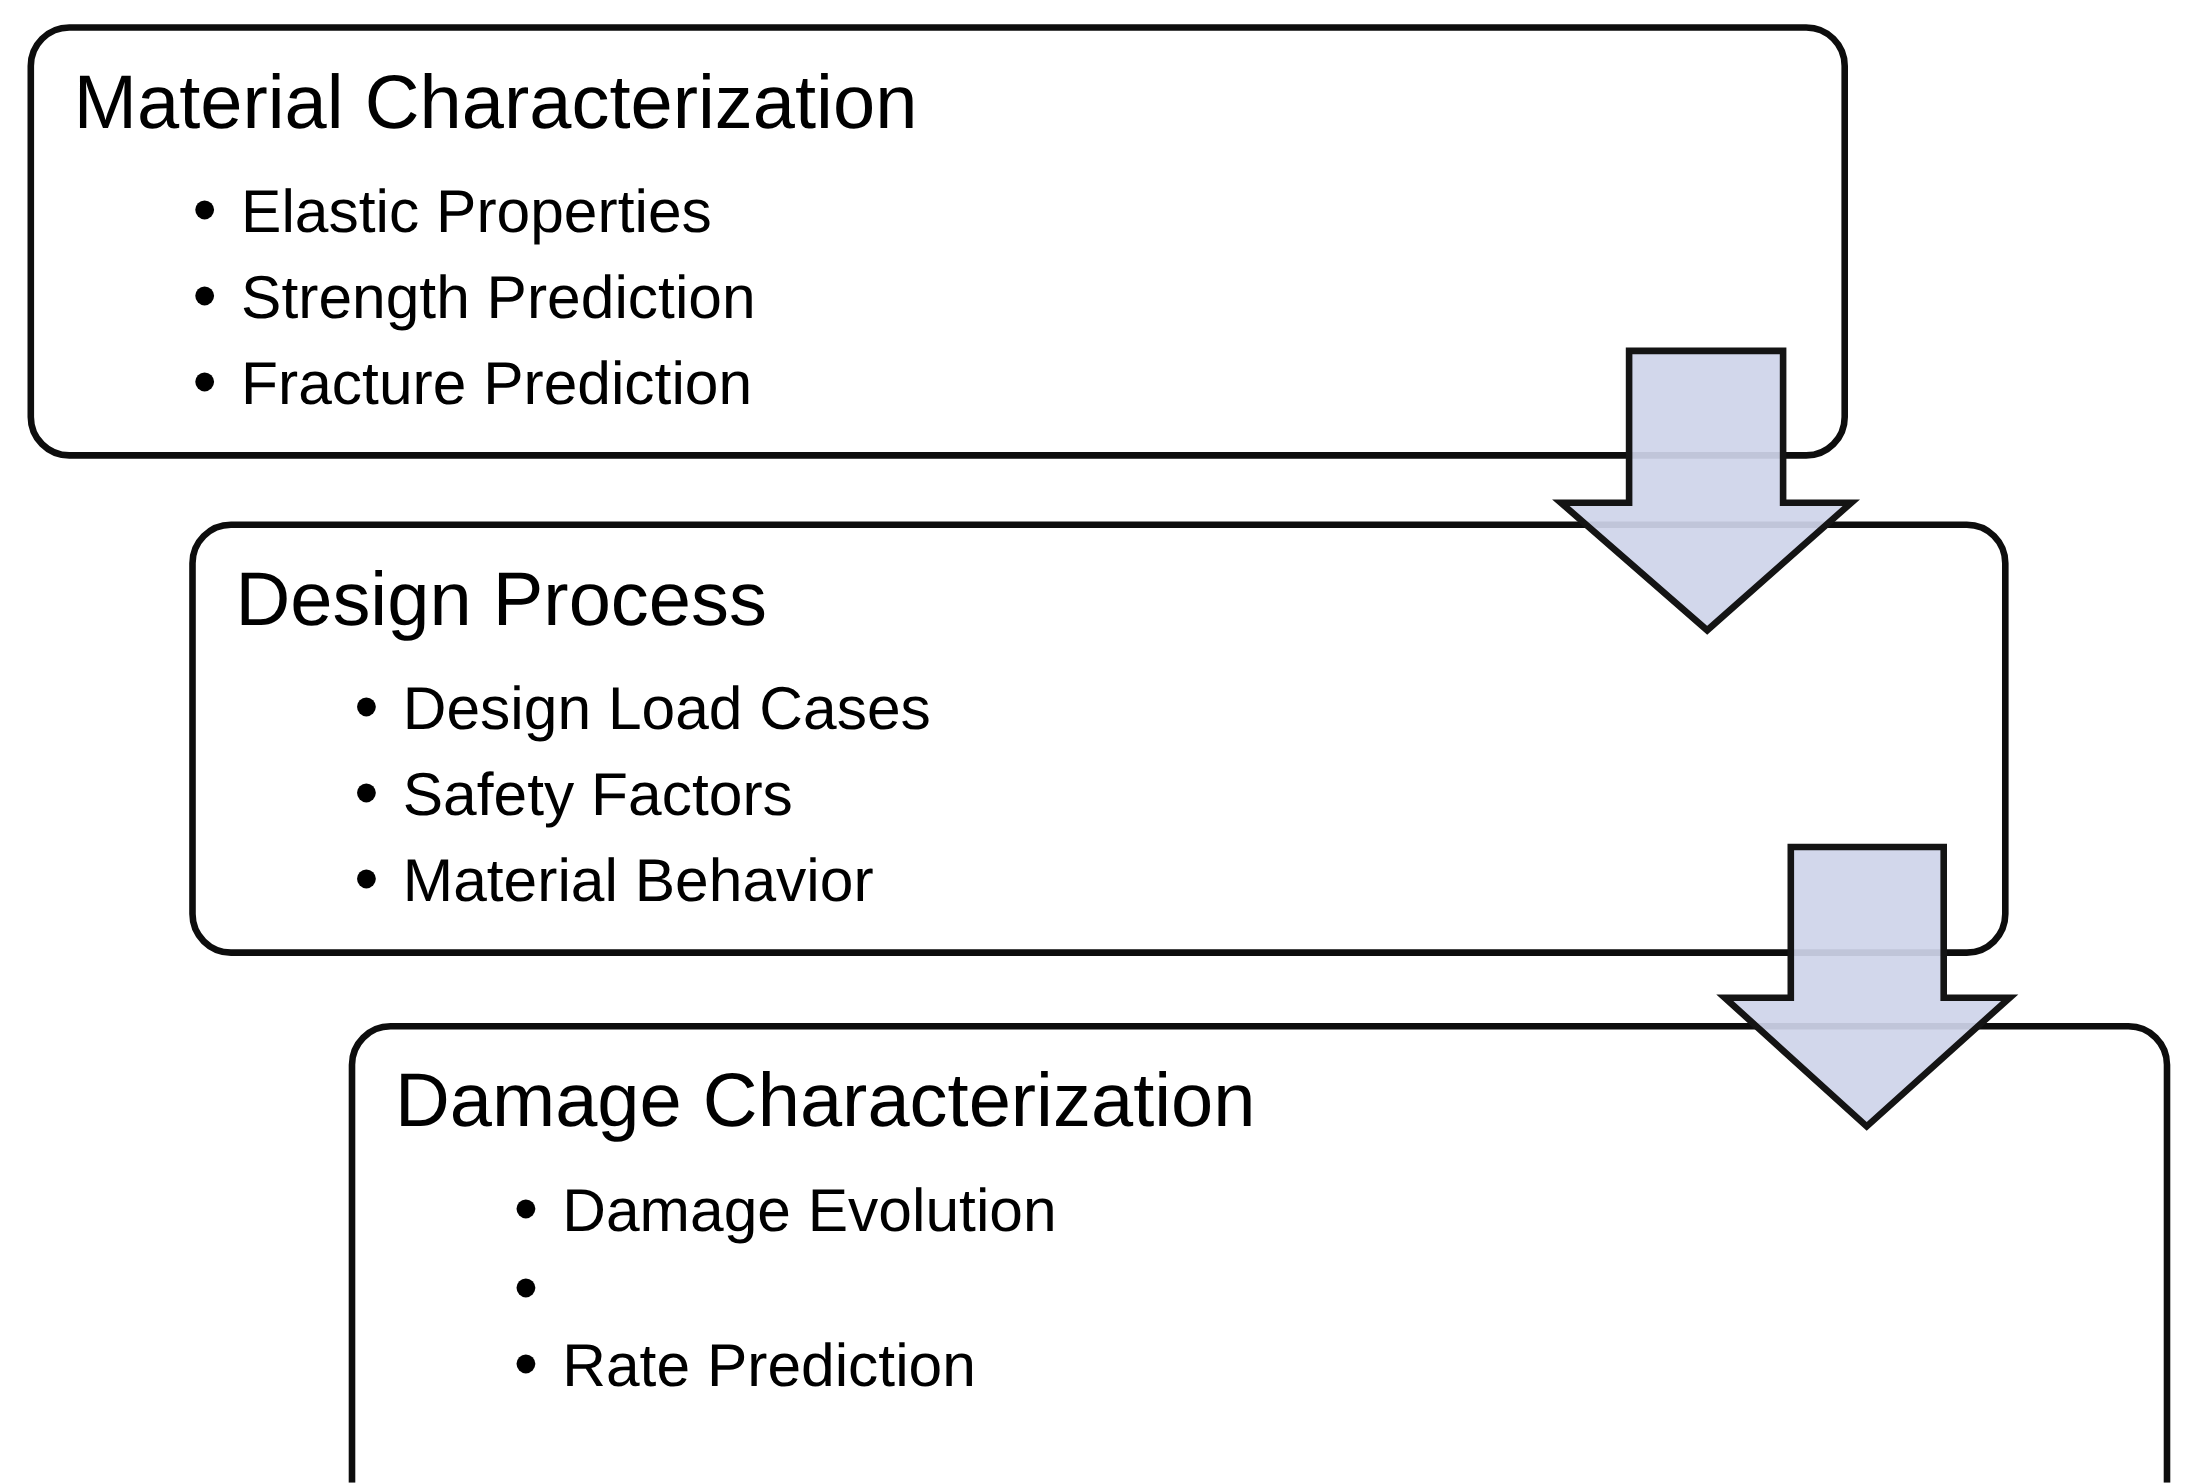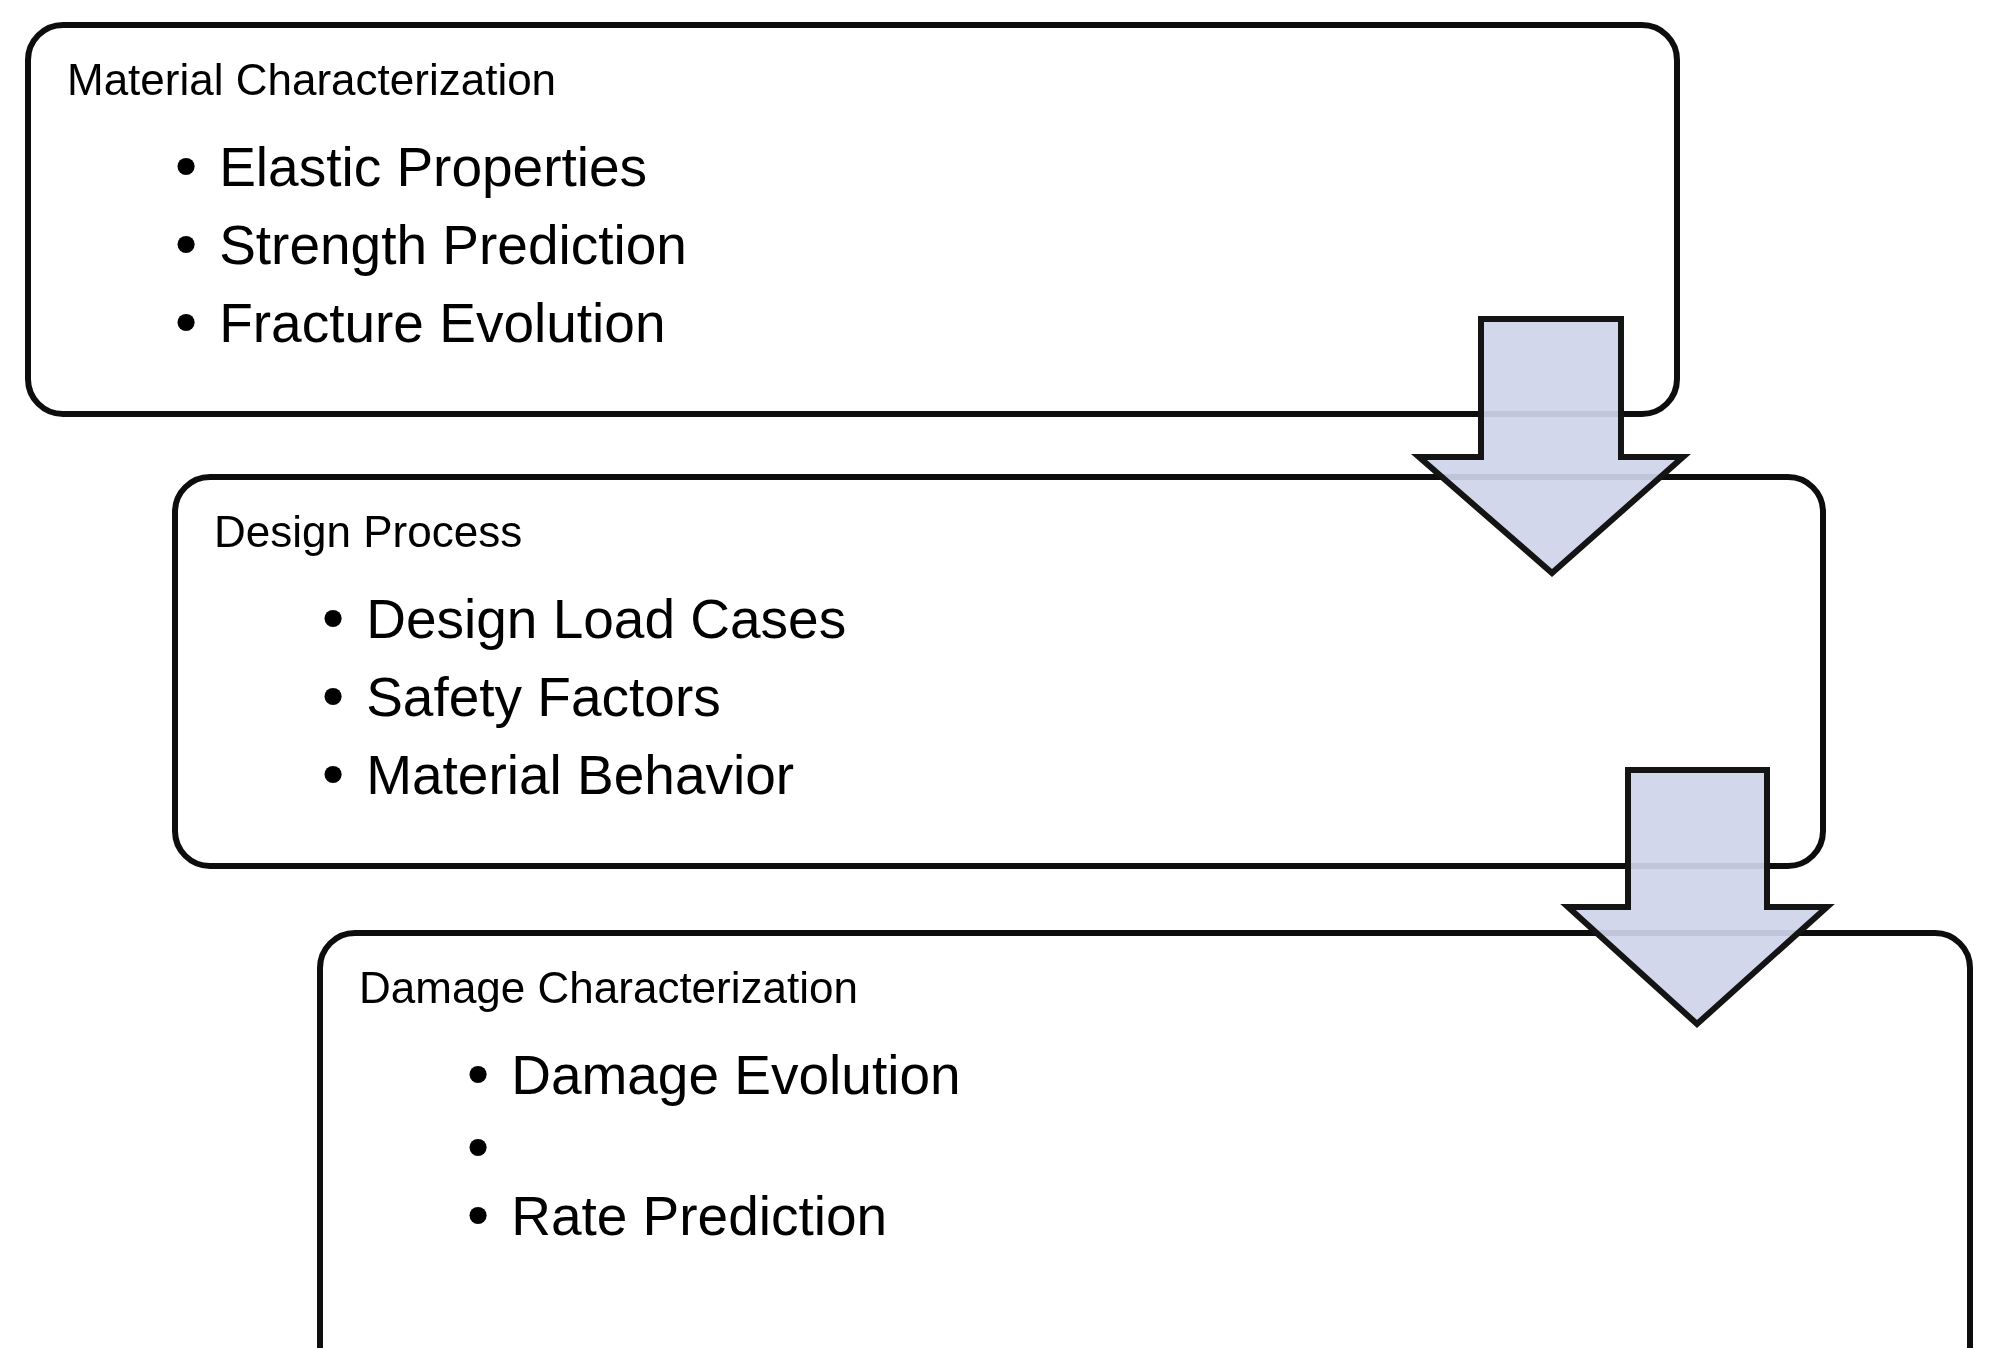--- a/index.html
+++ b/index.html
@@ -18,21 +18,21 @@
     border: 6px solid #0d0d0d;
     border-radius: 38px;
     background: #ffffff;
   }
   .box1 { left: 25px;  top: 22px;  width: 1655px; height: 395px; }
   .box2 { left: 172px; top: 474px; width: 1654px; height: 395px; }
   .box3 { left: 317px; top: 930px; width: 1656px; height: 466px; }
   .box h2 {
     margin: 0;
     padding: 30px 0 0 36px;
-    font-size: 44px;
+    font-size: 69px;
     font-weight: 400;
     line-height: 1;
     white-space: nowrap;
     color: #000000;
   }
   .box ul {
     margin: 26px 0 0 0;
     padding: 0 0 0 144px;
     list-style: none;
   }
@@ -76,21 +76,21 @@
       <li>
         <span class="dot">•</span>
         <span>Elastic Properties</span>
       </li>
       <li>
         <span class="dot">•</span>
         <span>Strength Prediction</span>
       </li>
       <li>
         <span class="dot">•</span>
-        <span>Fracture Evolution</span>
+        <span>Fracture Prediction</span>
       </li>
     </ul>
   </section>
 
   <section class="box box2">
     <h2>Design Process</h2>
     <ul>
       <li>
         <span class="dot">•</span>
         <span>Design Load Cases</span>

